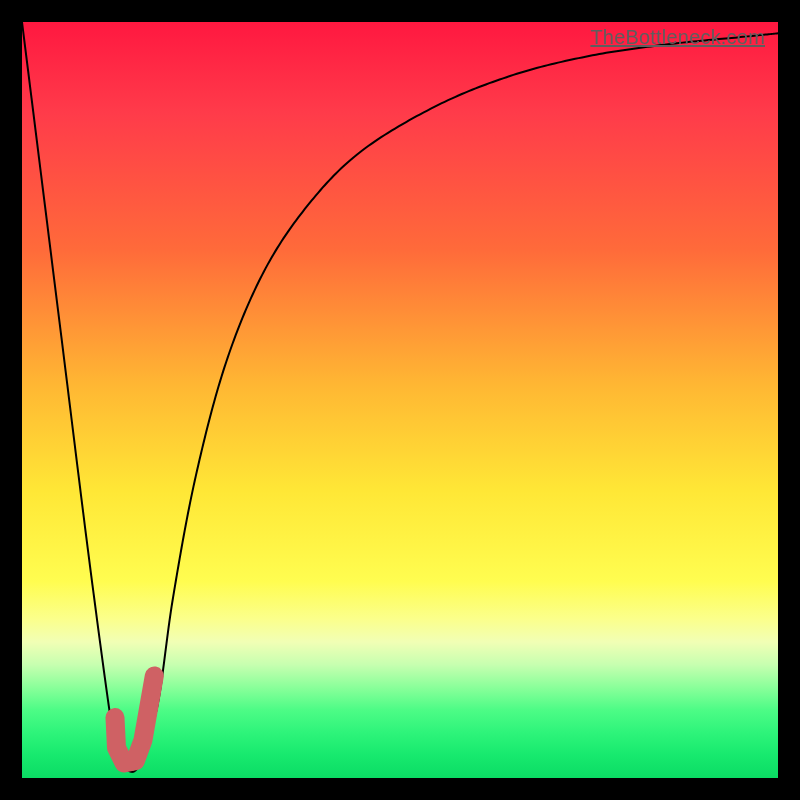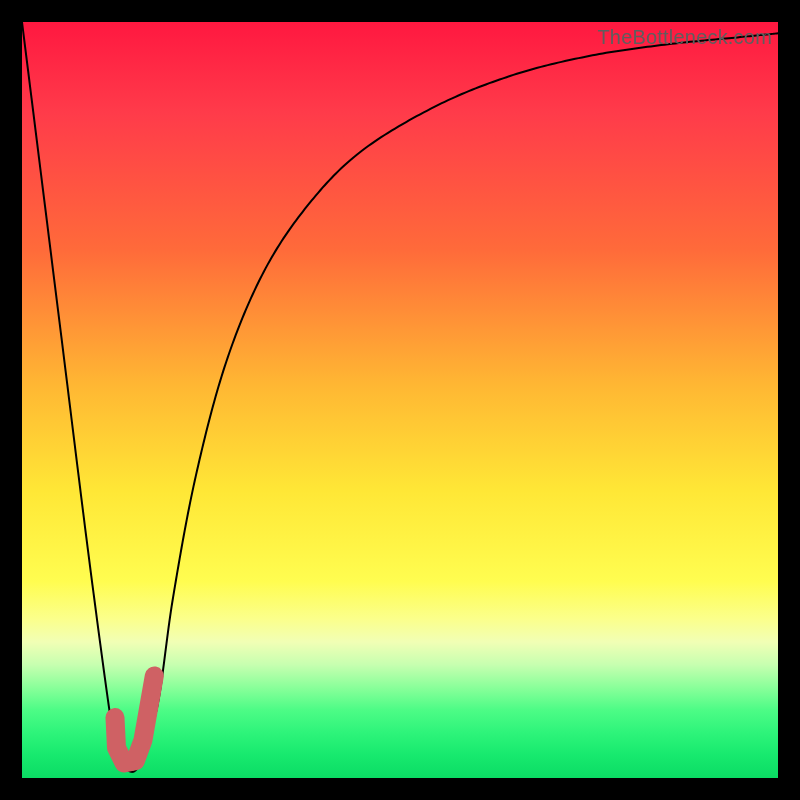--- a/index.html
+++ b/index.html
@@ -39,27 +39,28 @@
       #4dfc86 91%,
       #2ef47a 94%,
       #17e96e 97%,
       #0bdc64 100%
     );
     overflow: hidden;
   }
   .watermark {
     position: absolute;
     top: 4px;
-    right: 6px;
+    right: 13px;
     color: #5e5e5e;
     font-size: 20px;
     font-weight: 500;
     letter-spacing: 0.2px;
     pointer-events: none;
     z-index: 20;
+    text-decoration: underline;
   }
   svg.curves {
     position: absolute;
     left: 0;
     top: 0;
     width: 756px;
     height: 756px;
     z-index: 10;
   }
   .black-curve {

